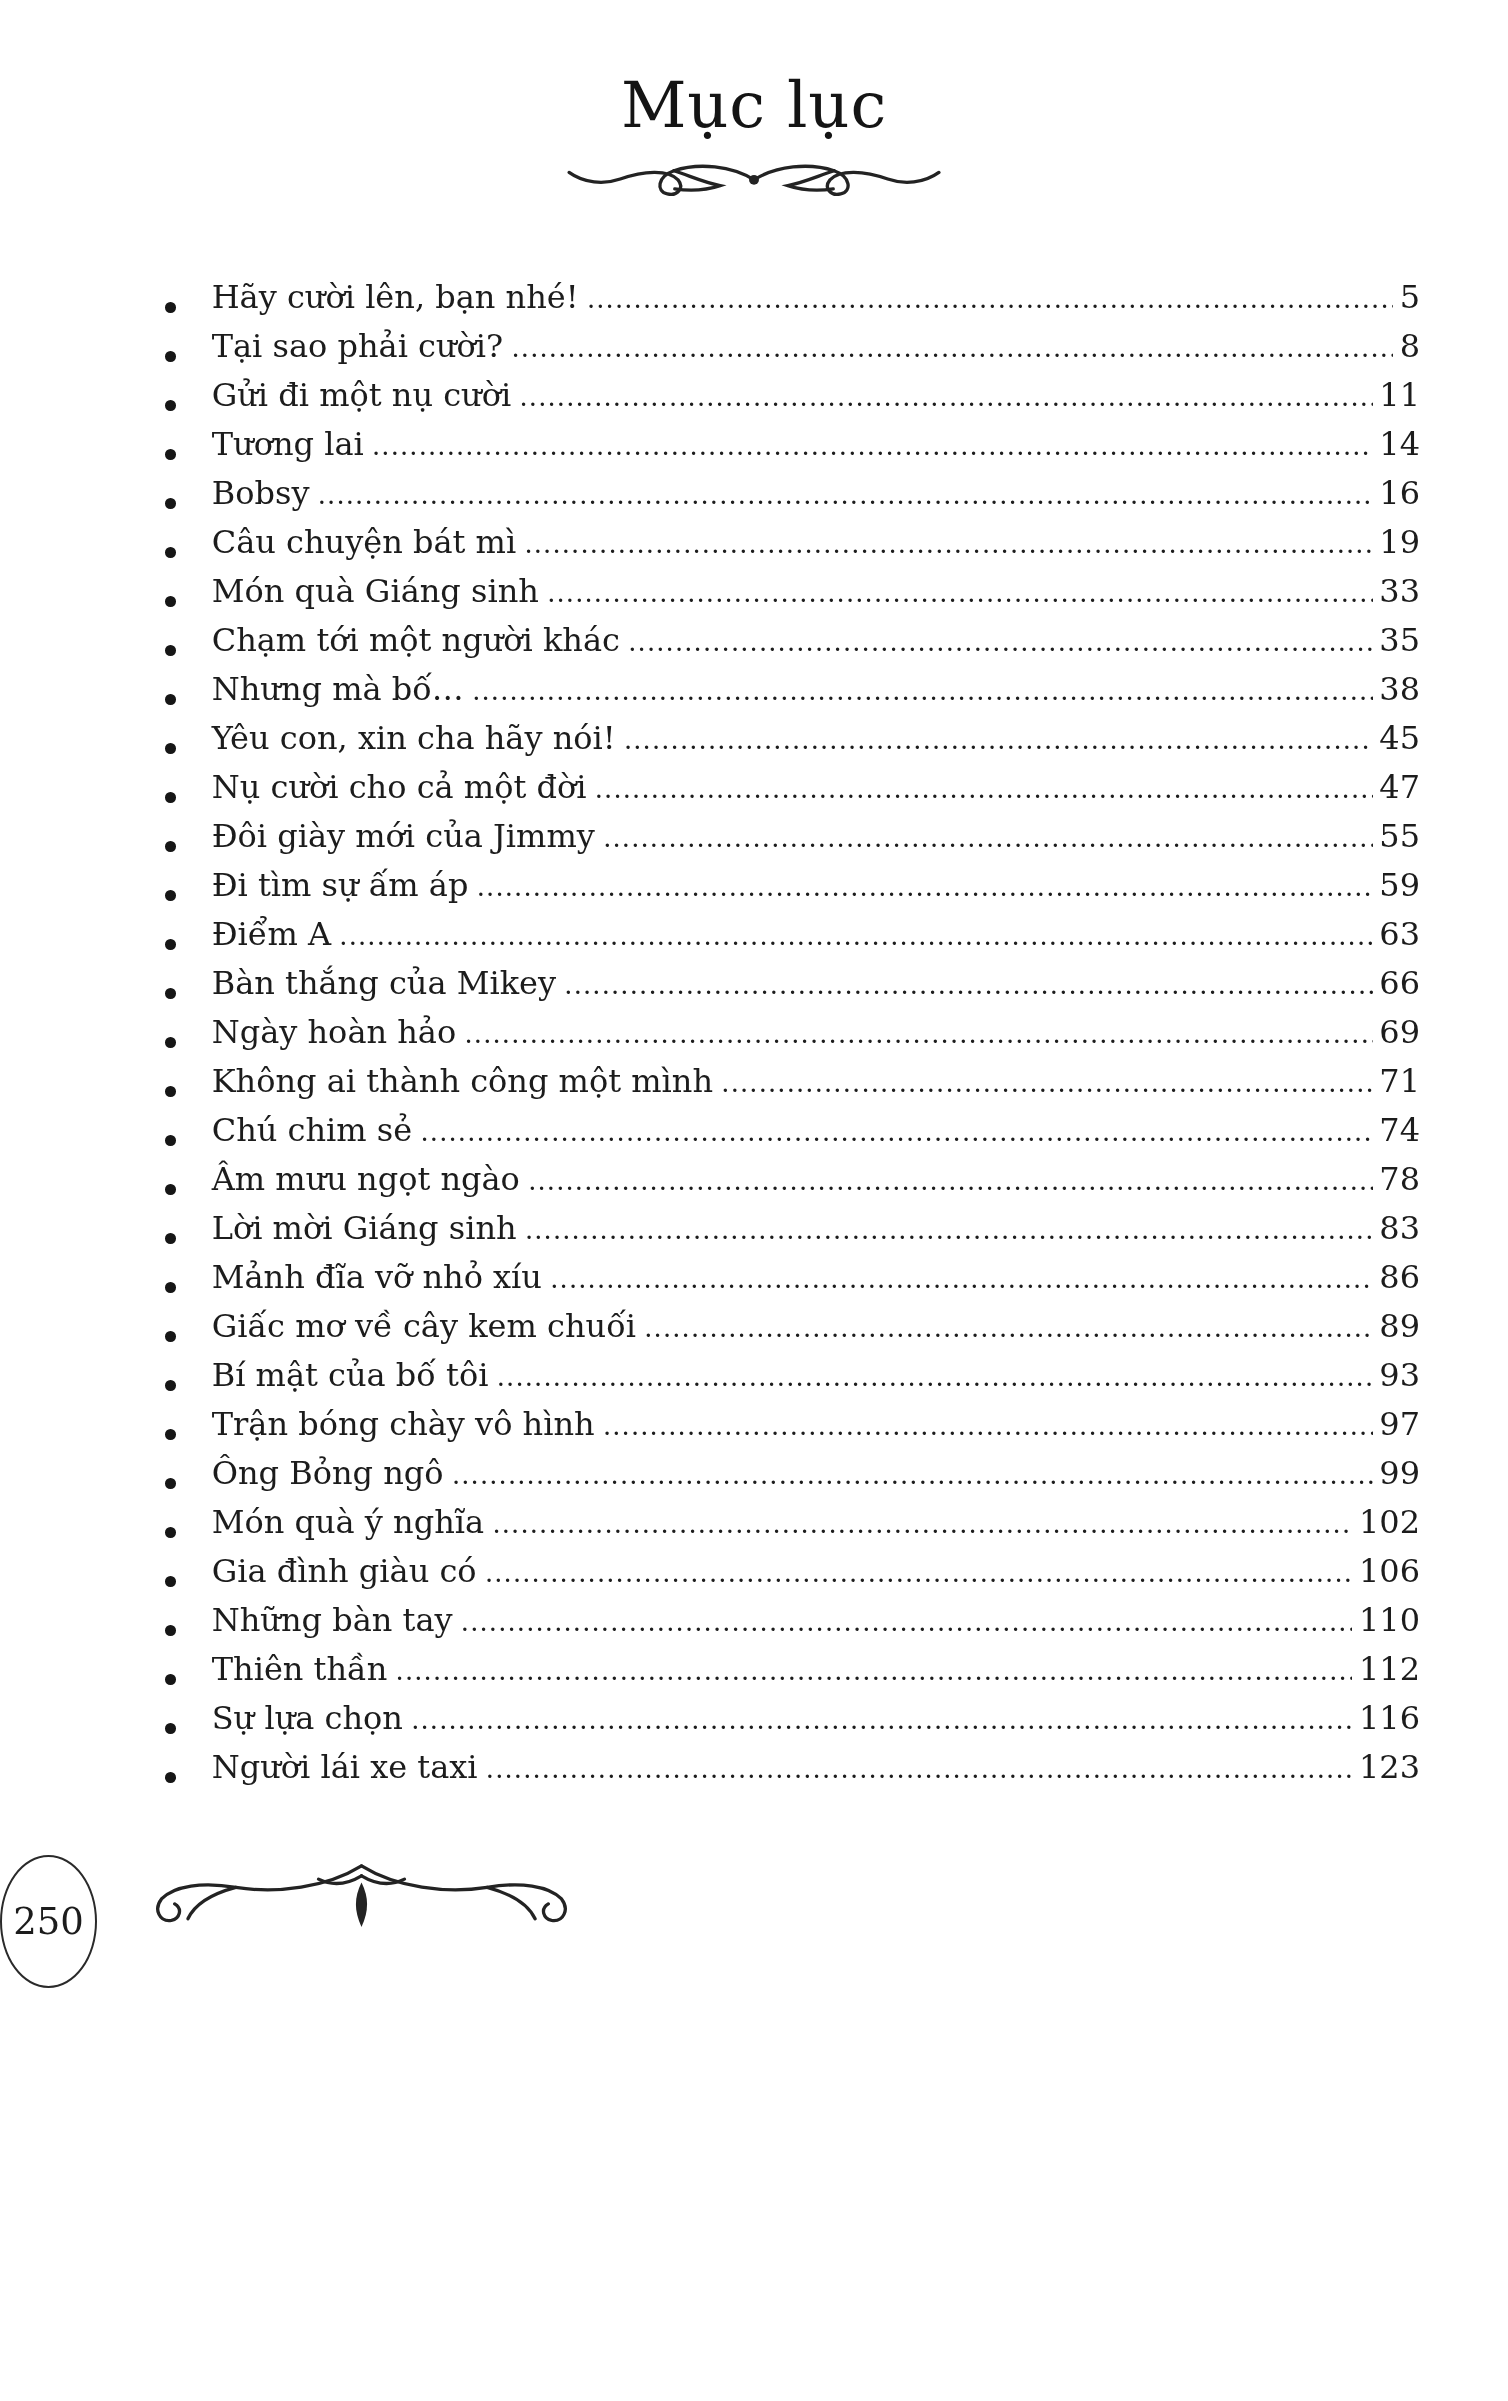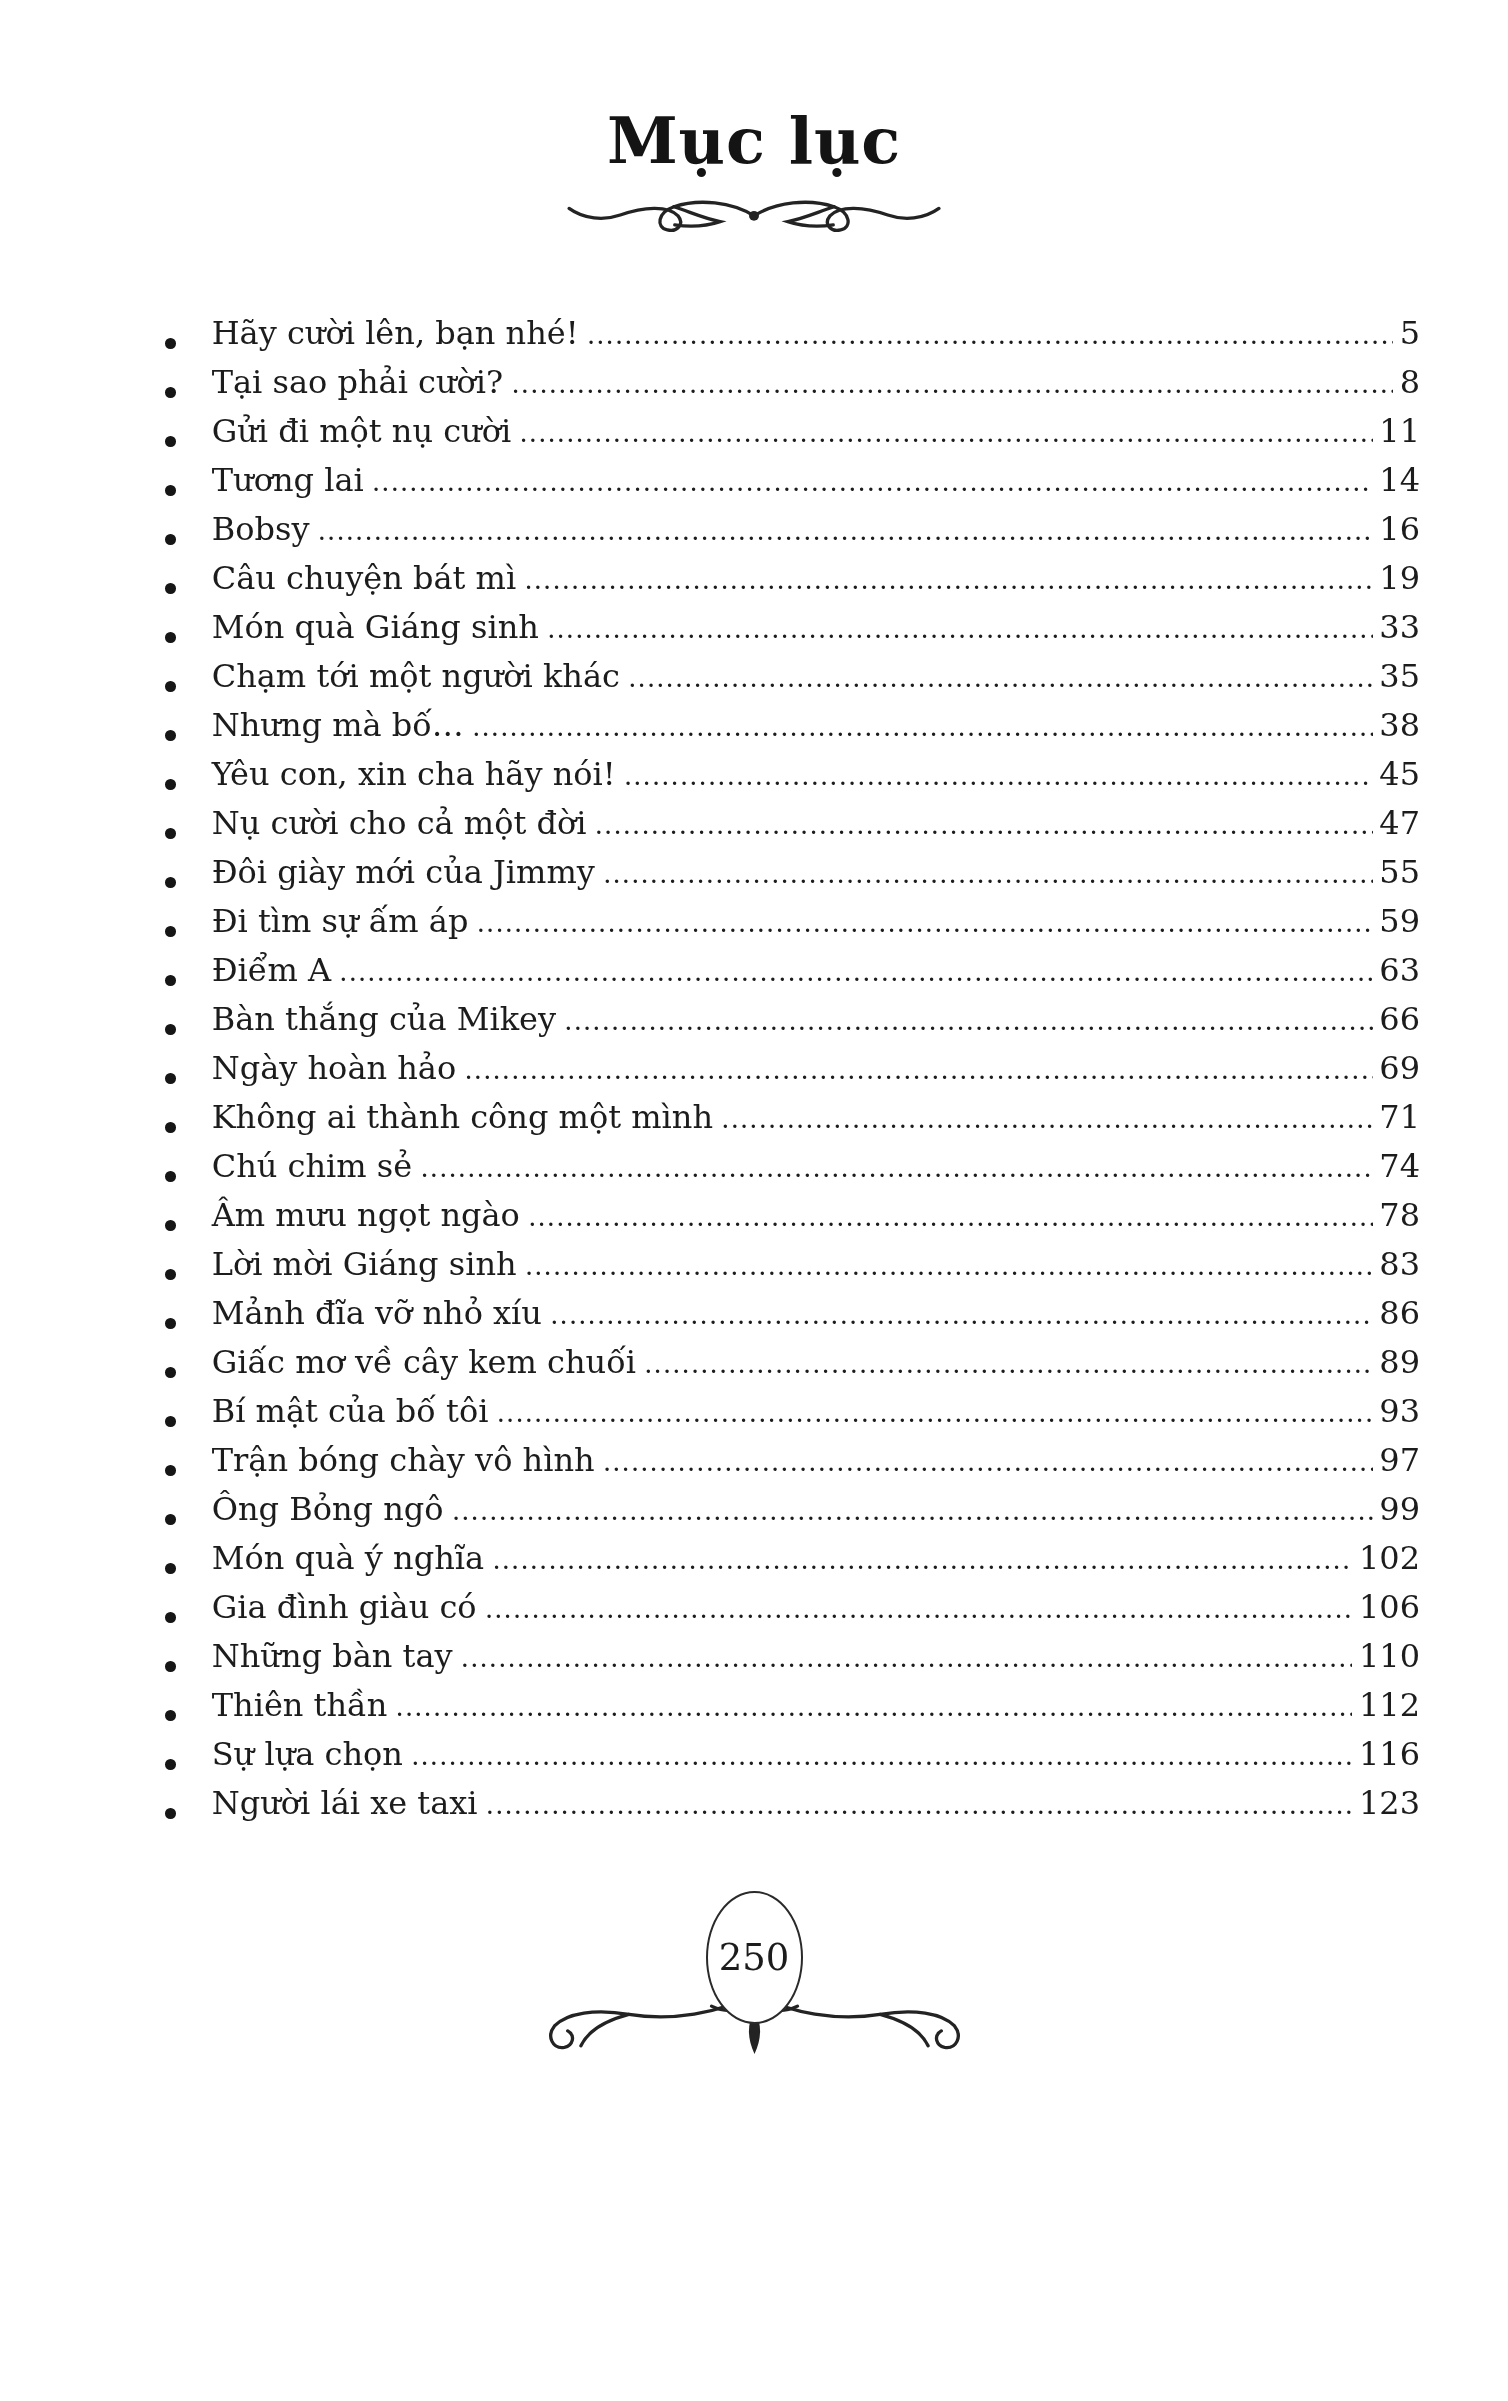--- a/index.html
+++ b/index.html
@@ -11,25 +11,25 @@
     position: relative;
     width: 1508px;
     height: 2401px;
     background: #ffffff;
     overflow: hidden;
     font-family: "DejaVu Serif", "Liberation Serif", serif;
     color: #1c1c1c;
   }
   .title {
     margin: 0;
-    padding-top: 103px;
+    padding-top: 67px;
     text-align: center;
     font-size: 64px;
     line-height: 1.2;
-    font-weight: bold;
+    font-weight: normal;
     letter-spacing: 0.8px;
     color: #141414;
   }
   .ornament-top {
     margin: 11.6px auto 0;
     width: 388px;
     height: 53px;
   }
   .toc {
     list-style: none;
@@ -70,21 +70,20 @@
     content: "..............................................................................................................................................................................................................................................................";
   }
   .entry-page {
     flex: none;
     white-space: nowrap;
     font-size: 32px;
   }
   .footer {
     margin-top: 55px;
     display: flex;
-    flex-direction: column;
     align-items: center;
   }
   .pagenum-oval {
     position: relative;
     z-index: 2;
     width: 93px;
     height: 129px;
     border: 2.9px solid #2a2a2a;
     border-radius: 50%;
     background: #ffffff;

